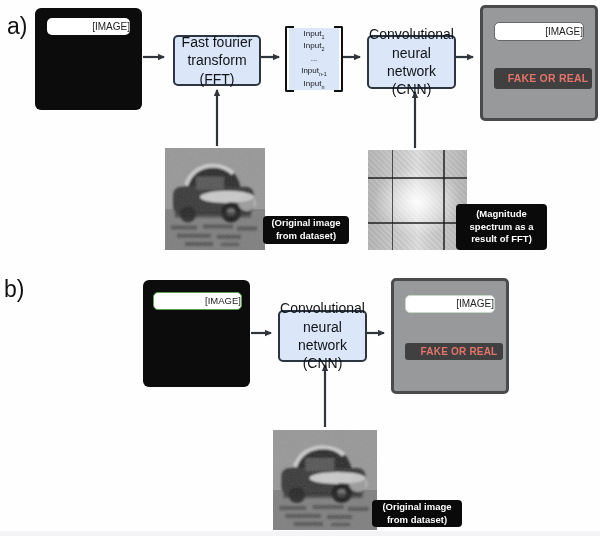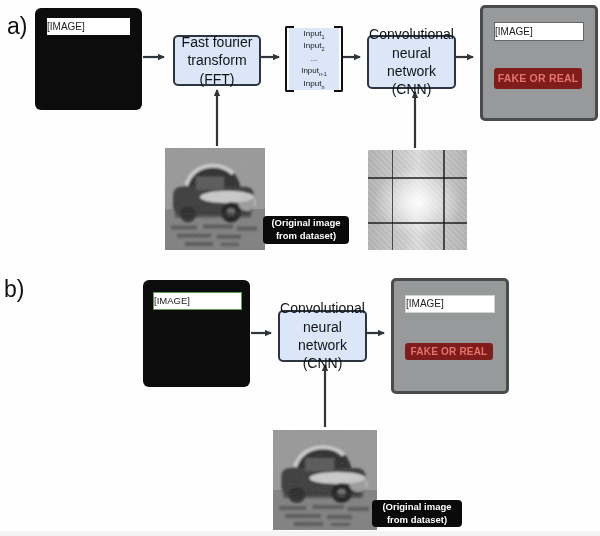--- a/index.html
+++ b/index.html
@@ -6,22 +6,22 @@
   #canvas{
     position:relative;width:600px;height:536px;background:#fefefe;overflow:hidden;
     font-family:"Liberation Sans",sans-serif;color:#15181c;
   }
   .abs{position:absolute;}
   
   .sec-label{font-size:23px;color:#111;}
   
   .black-box{background:#0c0c0c;border-radius:6px;}
   .img-tag{
-    position:absolute;background:#ffffff;text-align:left;
-    font-size:10px;color:#222;border-radius:0;
+    position:absolute;background:#ffffff;text-align:right;
+    font-size:10px;color:#222;border-radius:5px;
   }
   
   .proc-box{
     background:#dbe6f8;border:2.5px solid #2c3540;border-radius:5px;
     display:flex;align-items:center;justify-content:center;text-align:center;
     font-size:14px;line-height:1.32;color:#101418;
   }
   
   .vector{background:transparent;}
   .vector .fill{position:absolute;left:4px;right:4px;top:2px;bottom:2px;background:#dbe6f8;}
@@ -30,22 +30,22 @@
   .bracket.right{right:0;border-right:2.5px solid #101010;border-top:2.5px solid #101010;border-bottom:2.5px solid #101010;border-radius:0 2px 2px 0;}
   .vector .items{
     position:absolute;left:4px;right:4px;top:0;bottom:0;
     display:flex;flex-direction:column;align-items:center;justify-content:center;
     font-size:8px;line-height:1.5;color:#14181c;
   }
   .vector .items sub{font-size:0.68em;}
   
   .gray-box{background:#98999b;border:3px solid #4a4b4d;border-radius:5px;}
   .result-tag{
-    position:absolute;background:#7f1d1d;border-radius:3px;text-align:center;
-    font-weight:bold;font-size:10.5px;letter-spacing:.2px;color:#e4746b;
+    position:absolute;background:#404040;border-radius:3px;text-align:center;
+    font-weight:bold;font-size:10.5px;letter-spacing:.2px;color:#e4746b;padding-left:10px;
   }
   
   .caption{
     background:#0a0a0a;border-radius:4px;color:#ffffff;font-weight:bold;
     font-size:9.5px;line-height:1.32;display:flex;align-items:center;justify-content:center;
     text-align:center;
   }
   
   .spectrum{
     background:
@@ -155,20 +155,21 @@
 
   <div class="abs caption" style="left:263px;top:216px;width:86px;height:28px;">(Original image<br>from dataset)</div>
 
   <div class="abs spectrum" style="left:368px;top:150px;width:99px;height:100px;">
     <div class="grid-v" style="left:24%;"></div>
     <div class="grid-v" style="left:76%;"></div>
     <div class="grid-h" style="top:27%;"></div>
     <div class="grid-h" style="top:72%;"></div>
   </div>
 
+  <div class="abs caption" style="left:456px;top:204px;width:91px;height:46px;">(Magnitude<br>spectrum as a<br>result of FFT)</div>
 
   <div class="abs sec-label" style="left:4px;top:276px;">b)</div>
 
   <div class="abs black-box" style="left:143px;top:280px;width:107px;height:107px;">
     <div class="img-tag" style="left:10px;top:12px;width:87px;height:16px;line-height:16px;border:1.5px solid #5f9e53;font-size:9.5px;">[IMAGE]</div>
   </div>
 
   <div class="abs proc-box" style="left:278px;top:310px;width:85px;height:48px;">Convolutional<br>neural network<br>(CNN)</div>
 
   <div class="abs gray-box" style="left:391px;top:278px;width:112px;height:110px;">

